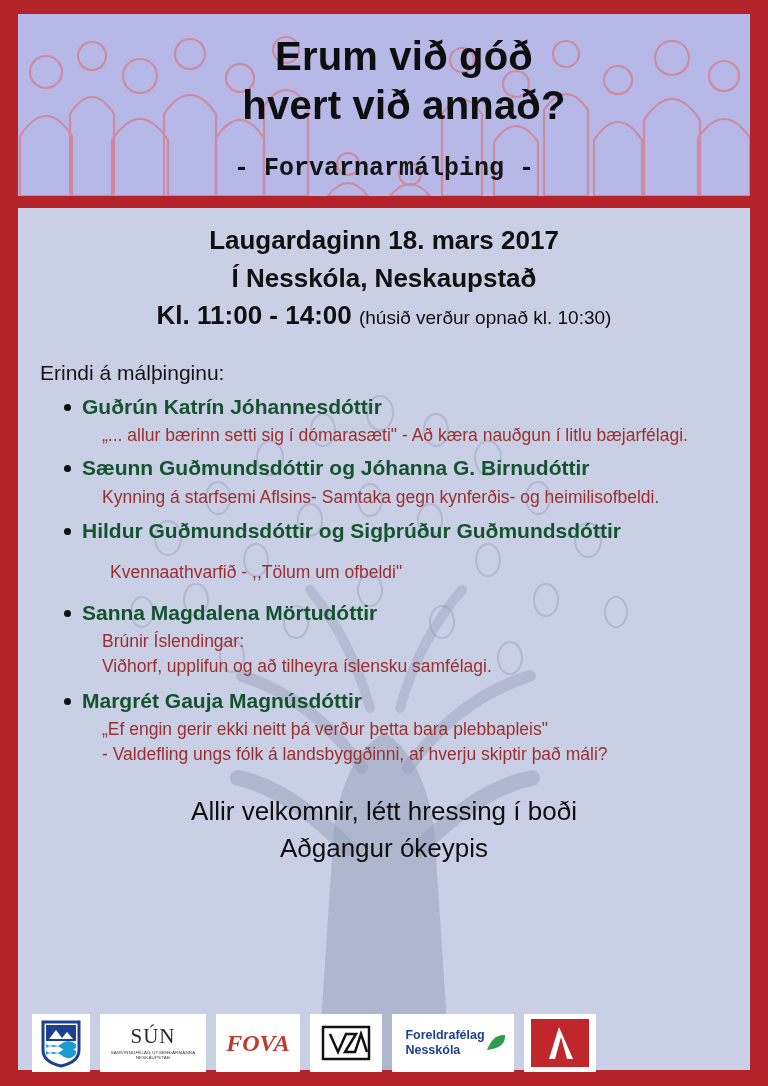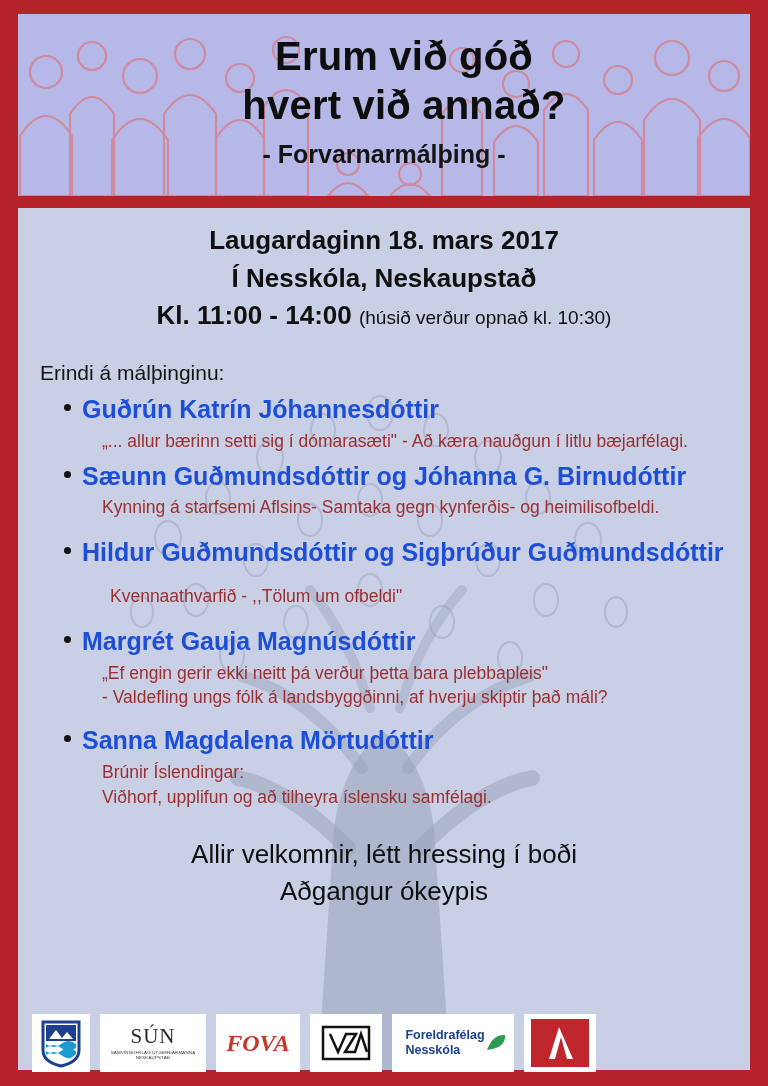--- a/index.html
+++ b/index.html
@@ -48,22 +48,23 @@
   .title-line {
     font-size: 40px;
     font-weight: bold;
     line-height: 1.22;
     letter-spacing: 0.2px;
     margin-left: 40px;
   }
   .subtitle-line {
     font-size: 25px;
     font-weight: bold;
-    margin-top: 10px;
+    margin-top: 24px;
     color: #141414;
+    font-family: Liberation Mono, monospace;
   }
 
   
   .body-panel {
     position: absolute;
     left: 18px;
     top: 208px;
     width: 732px;
     height: 862px;
     background: #c9cfe4;
@@ -119,34 +120,34 @@
   .talk .bullet {
     position: absolute;
     left: 24px;
     top: 11px;
     width: 7px;
     height: 7px;
     border-radius: 50%;
     background: #111;
   }
   .speaker {
-    font-size: 25px;
-    font-weight: bold;
-    color: #1d4ed8;
+    font-size: 21px;
+    font-weight: bold;
+    color: #14532d;
     line-height: 1.35;
   }
   .talk-desc {
     font-size: 17.5px;
     color: #9b2f2f;
     line-height: 1.42;
     margin-top: 2px;
     padding-left: 20px;
   }
   .talk.gap-top { margin-top: 14px; }
-  .talk.gap-small { margin-top: 16px; }
+  .talk.gap-small { margin-top: 8px; }
   .talk-desc.extra-gap { margin-top: 14px; padding-left: 28px; }
 
   .closing {
     margin-top: 26px;
     text-align: center;
   }
   .closing-line {
     font-size: 26px;
     font-weight: normal;
     color: #0f0f0f;
@@ -321,31 +322,31 @@
         <li class="talk">
           <span class="bullet"></span>
           <div class="speaker">Sæunn Guðmundsdóttir og Jóhanna G. Birnudóttir</div>
           <div class="talk-desc">Kynning á starfsemi Aflsins- Samtaka gegn kynferðis- og heimilisofbeldi.</div>
         </li>
         <li class="talk gap-small">
           <span class="bullet"></span>
           <div class="speaker">Hildur Guðmundsdóttir og Sigþrúður Guðmundsdóttir</div>
           <div class="talk-desc extra-gap">Kvennaathvarfið - ,,Tölum um ofbeldi"</div>
         </li>
+        <li class="talk gap-top">
+          <span class="bullet"></span>
+          <div class="speaker">Sanna Magdalena Mörtudóttir</div>
+          <div class="talk-desc" style="white-space: pre-line;">Brúnir Íslendingar:
+Viðhorf, upplifun og að tilheyra íslensku samfélagi.</div>
+        </li>
         <li class="talk gap-small">
           <span class="bullet"></span>
           <div class="speaker">Margrét Gauja Magnúsdóttir</div>
           <div class="talk-desc" style="white-space: pre-line;">„Ef engin gerir ekki neitt þá verður þetta bara plebbapleis"
 - Valdefling ungs fólk á landsbyggðinni, af hverju skiptir það máli?</div>
-        </li>
-        <li class="talk gap-top">
-          <span class="bullet"></span>
-          <div class="speaker">Sanna Magdalena Mörtudóttir</div>
-          <div class="talk-desc" style="white-space: pre-line;">Brúnir Íslendingar:
-Viðhorf, upplifun og að tilheyra íslensku samfélagi.</div>
         </li>
       </ul>
 
       <div class="closing">
         <div class="closing-line">Allir velkomnir, létt hressing í boði</div>
         <div class="closing-line">Aðgangur ókeypis</div>
       </div>
 
     </div>
   </div>

